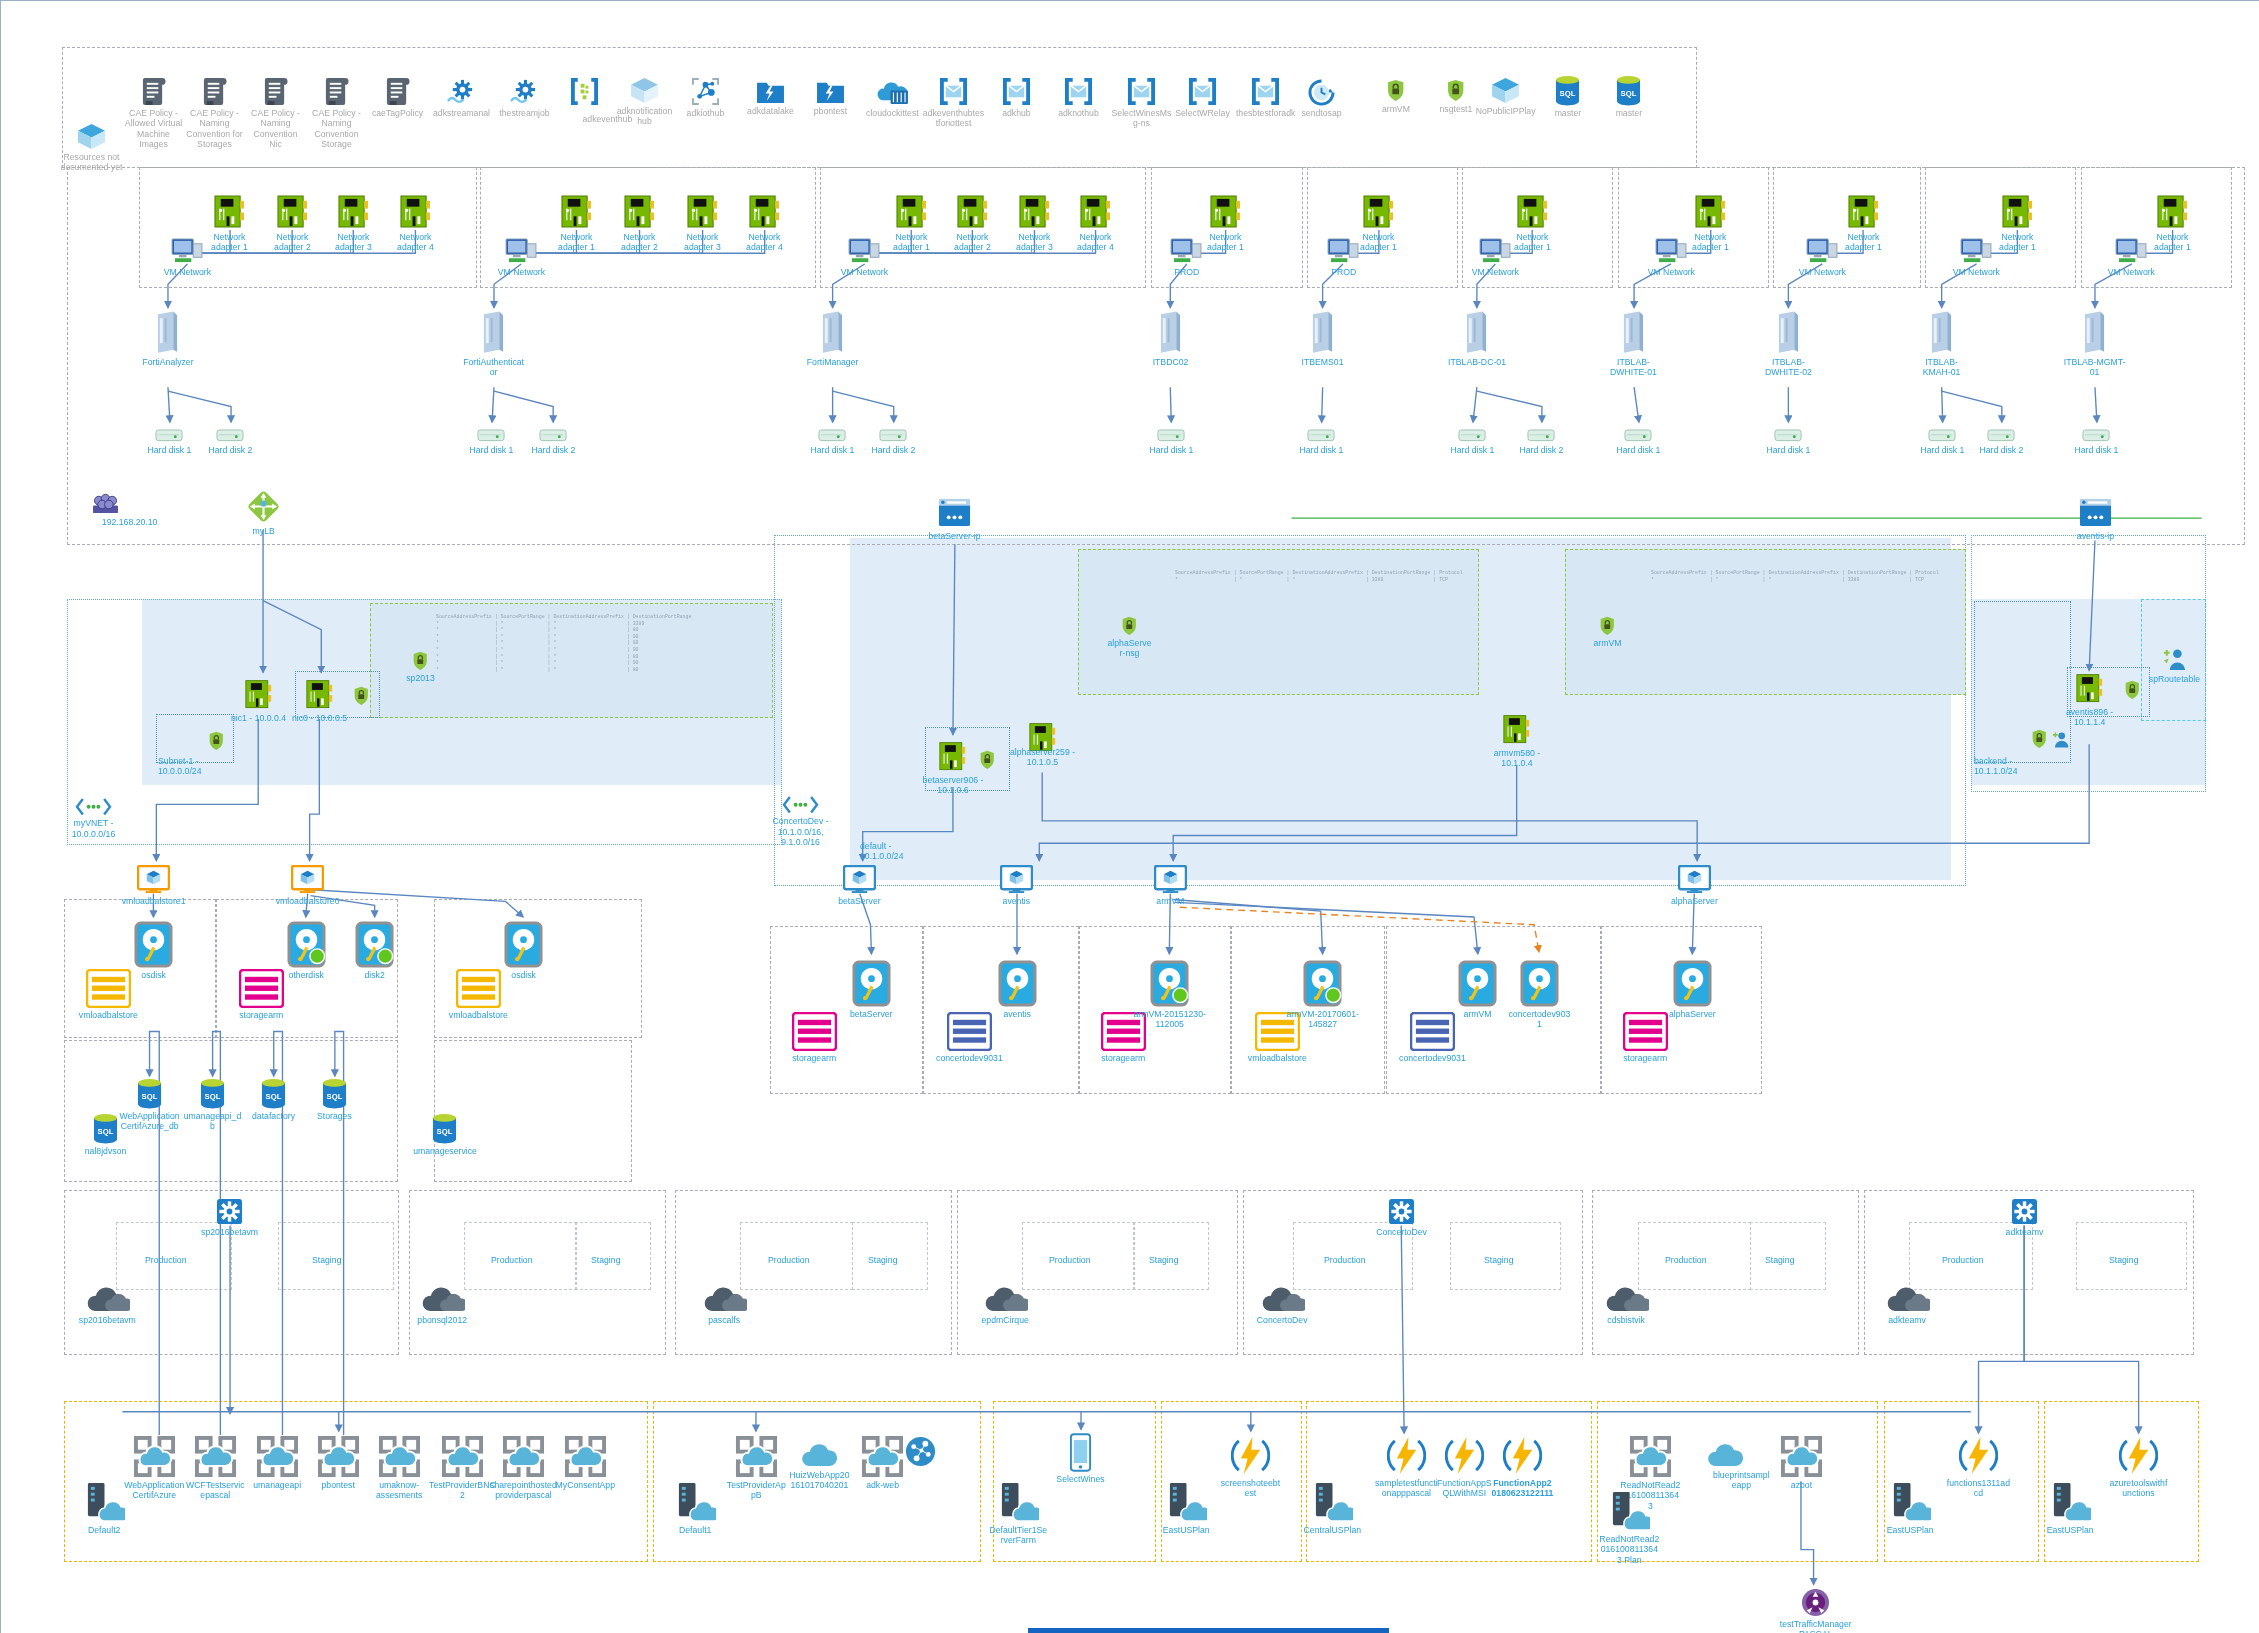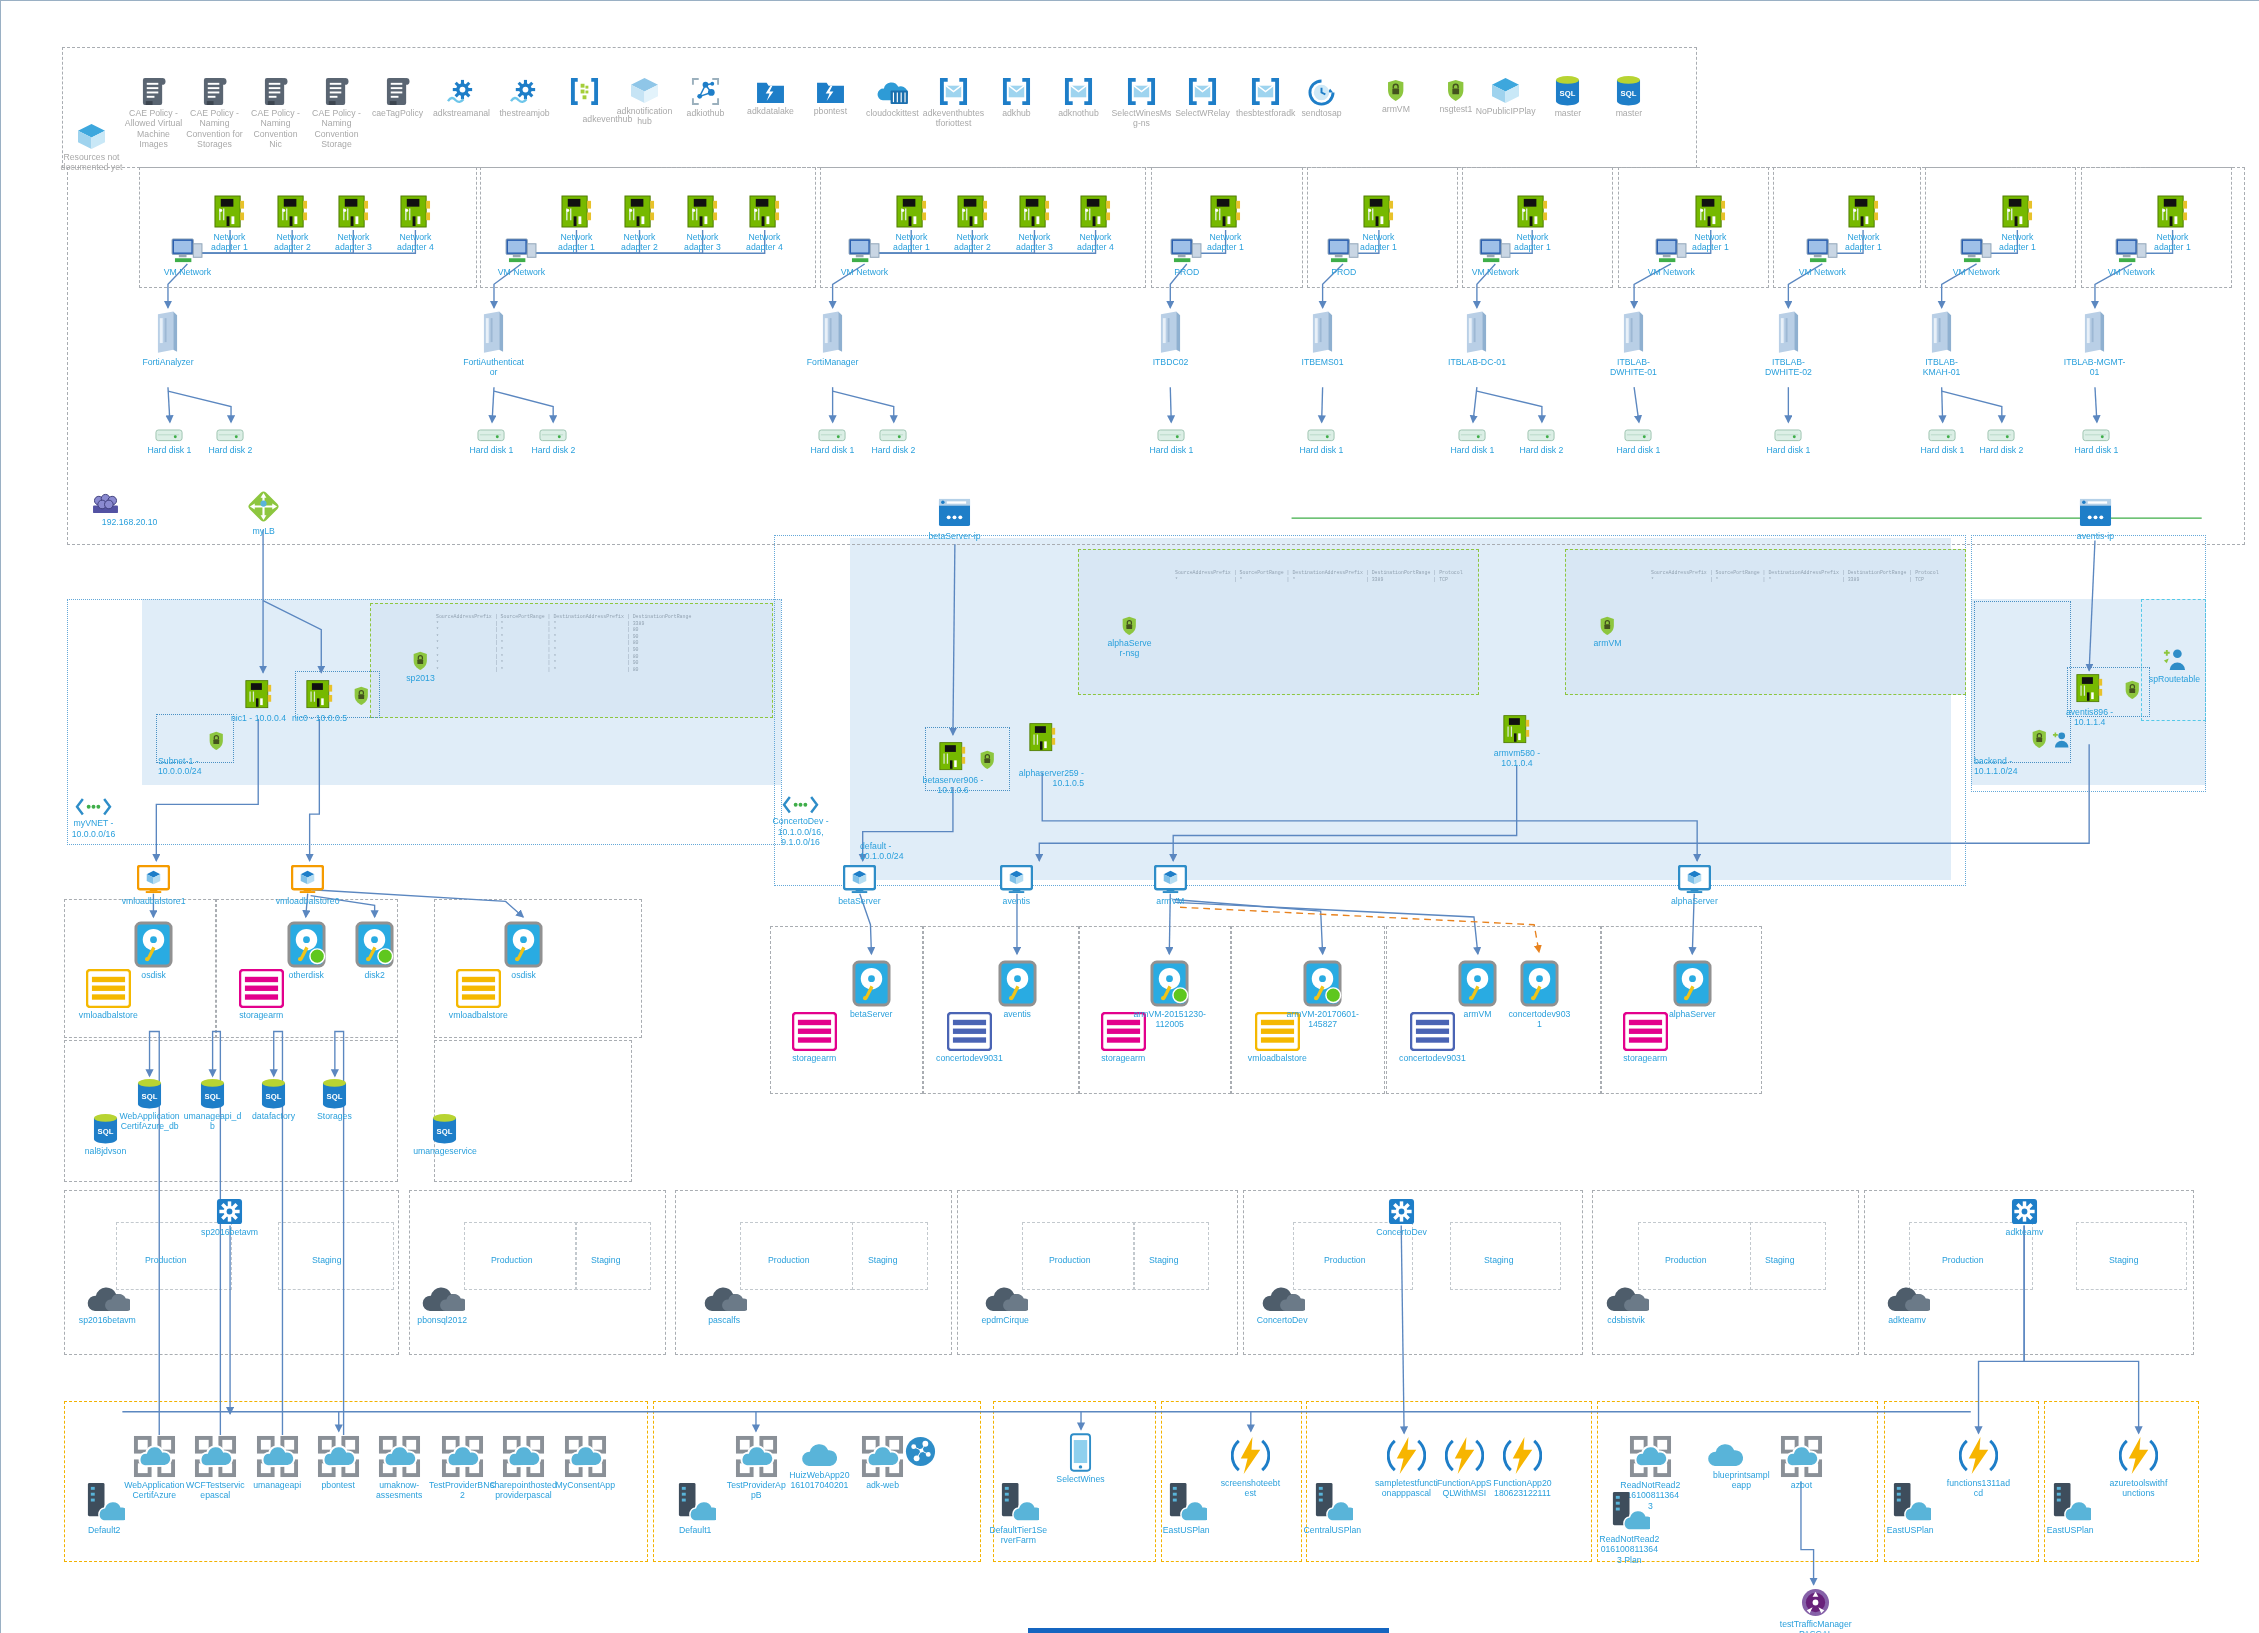--- a/index.html
+++ b/index.html
@@ -1074,21 +1074,21 @@
             <g transform="scale(0.875)">
               <rect x="1" y="3" width="26" height="32" fill="#76b900" stroke="#4e7a00"></rect>
               <rect x="27" y="8" width="4" height="8" fill="#e8c22a"></rect>
               <rect x="27" y="20" width="4" height="8" fill="#e8c22a"></rect>
               <rect x="7" y="6" width="13" height="8" fill="#111"></rect>
               <path d="M6 16 v12 M10 16 v12" stroke="#d9ead0" stroke-width="1.5" fill="none"></path>
               <rect x="13" y="24" width="3" height="10" fill="#111"></rect>
               <rect x="18" y="24" width="3" height="8" fill="#fff"></rect>
             </g>
           </svg></span>
-        <div class="nlabel" style="left: -28px; top: 47px; width: 83px; text-align: right;">alphaserver259 - 10.1.0.5</div>
+        <div class="nlabel" style="left: -28px; top: 26px; width: 83px;">alphaserver259 - 10.1.0.5</div>
       </div>
       <div class="node" style="left: 1120px; top: 615px; width: 16.5px;">
         <span class="ic"><svg width="16.5" height="20.4" viewBox="0 0 17 21">
             <path d="M10 1 l8 2.5 v8 c0 6 -3.5 9 -8 11.5 c-4.5 -2.5 -8 -5.5 -8 -11.5 v-8 z" fill="#8dc63f" transform="scale(0.85)"></path>
             <rect x="5.5" y="8.5" width="6" height="5" rx="1" fill="#44531d"></rect>
             <path d="M6.5 8.5 v-1.7 a2.1 2.1 0 0 1 4.2 0 v1.7" stroke="#44531d" stroke-width="1.3" fill="none"></path>
           </svg></span>
         <div class="nlabel" style="left: -14px; top: 22px; width: 45px;">alphaServer-nsg</div>
       </div>
       <div class="node" style="left: 1598px; top: 615px; width: 16.5px;">
@@ -1849,21 +1849,21 @@
             <polygon points="22,2 10,24 17,24 13,40 30,15 21,15" fill="#f7b500"></polygon>
           </svg></span>
         <div class="nlabel" style="left: -10.7px; top: 43px; width: 60px;">FunctionAppSQLWithMSI</div>
       </div>
       <div class="node" style="left: 1502px; top: 1434px; width: 39px;">
         <span class="ic"><svg width="39" height="41" viewBox="0 0 40 42">
             <path d="M8 6 a20 20 0 0 0 0 30" stroke="#1e7ec8" stroke-width="3" fill="none"></path>
             <path d="M32 6 a20 20 0 0 1 0 30" stroke="#1e7ec8" stroke-width="3" fill="none"></path>
             <polygon points="22,2 10,24 17,24 13,40 30,15 21,15" fill="#f7b500"></polygon>
           </svg></span>
-        <div class="nlabel" style="left: -11.6px; top: 43px; width: 62px;">FunctionApp20180623122111</div>
+        <div class="nlabel" style="left: -11.6px; top: 43px; width: 62px; font-weight: bold;">FunctionApp20180623122111</div>
       </div>
       <div class="node" style="left: 1628px; top: 1434px; width: 43px;">
         <span class="ic"><svg width="43" height="43" viewBox="0 0 44 44">
             <g fill="none" stroke="#8a9097" stroke-width="4">
               <rect x="3" y="3" width="14" height="14"></rect>
               <rect x="27" y="3" width="14" height="14"></rect>
               <rect x="3" y="27" width="14" height="14"></rect>
               <rect x="27" y="27" width="14" height="14"></rect>
             </g>
             <path d="M12 32 a7 7 0 0 1 1.5 -13.8 a9 9 0 0 1 17 -1.2 a6.5 6.5 0 0 1 2.5 14.5 z" fill="#59b4d9" stroke="#fff" stroke-width="2"></path>

